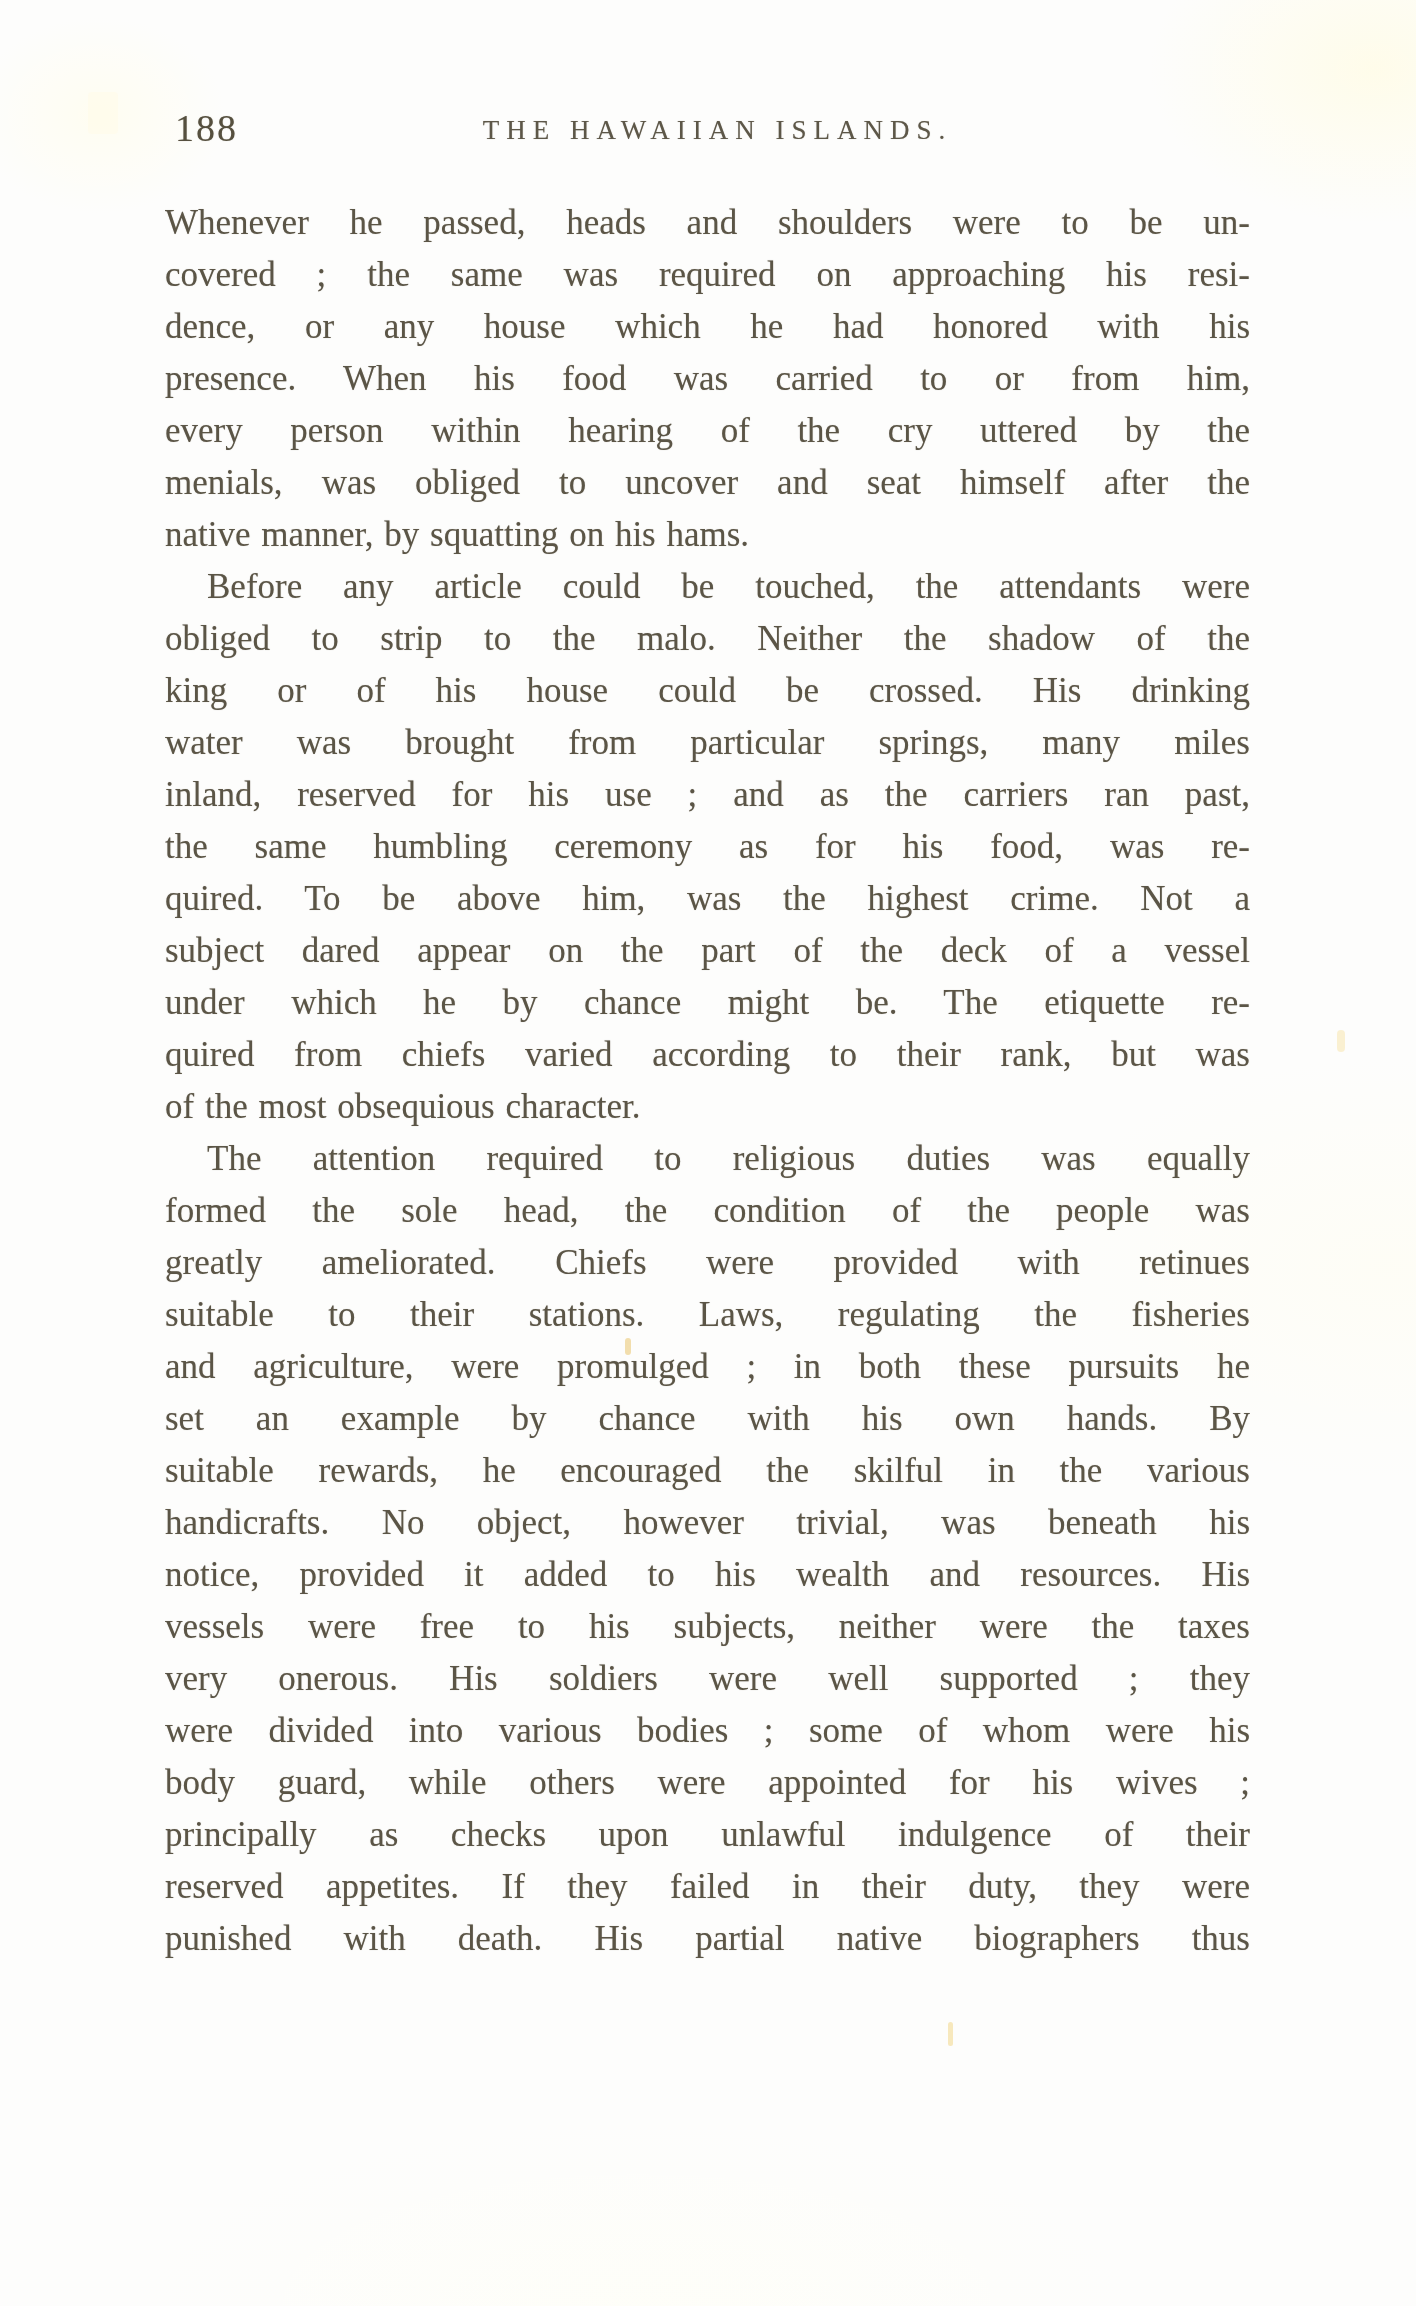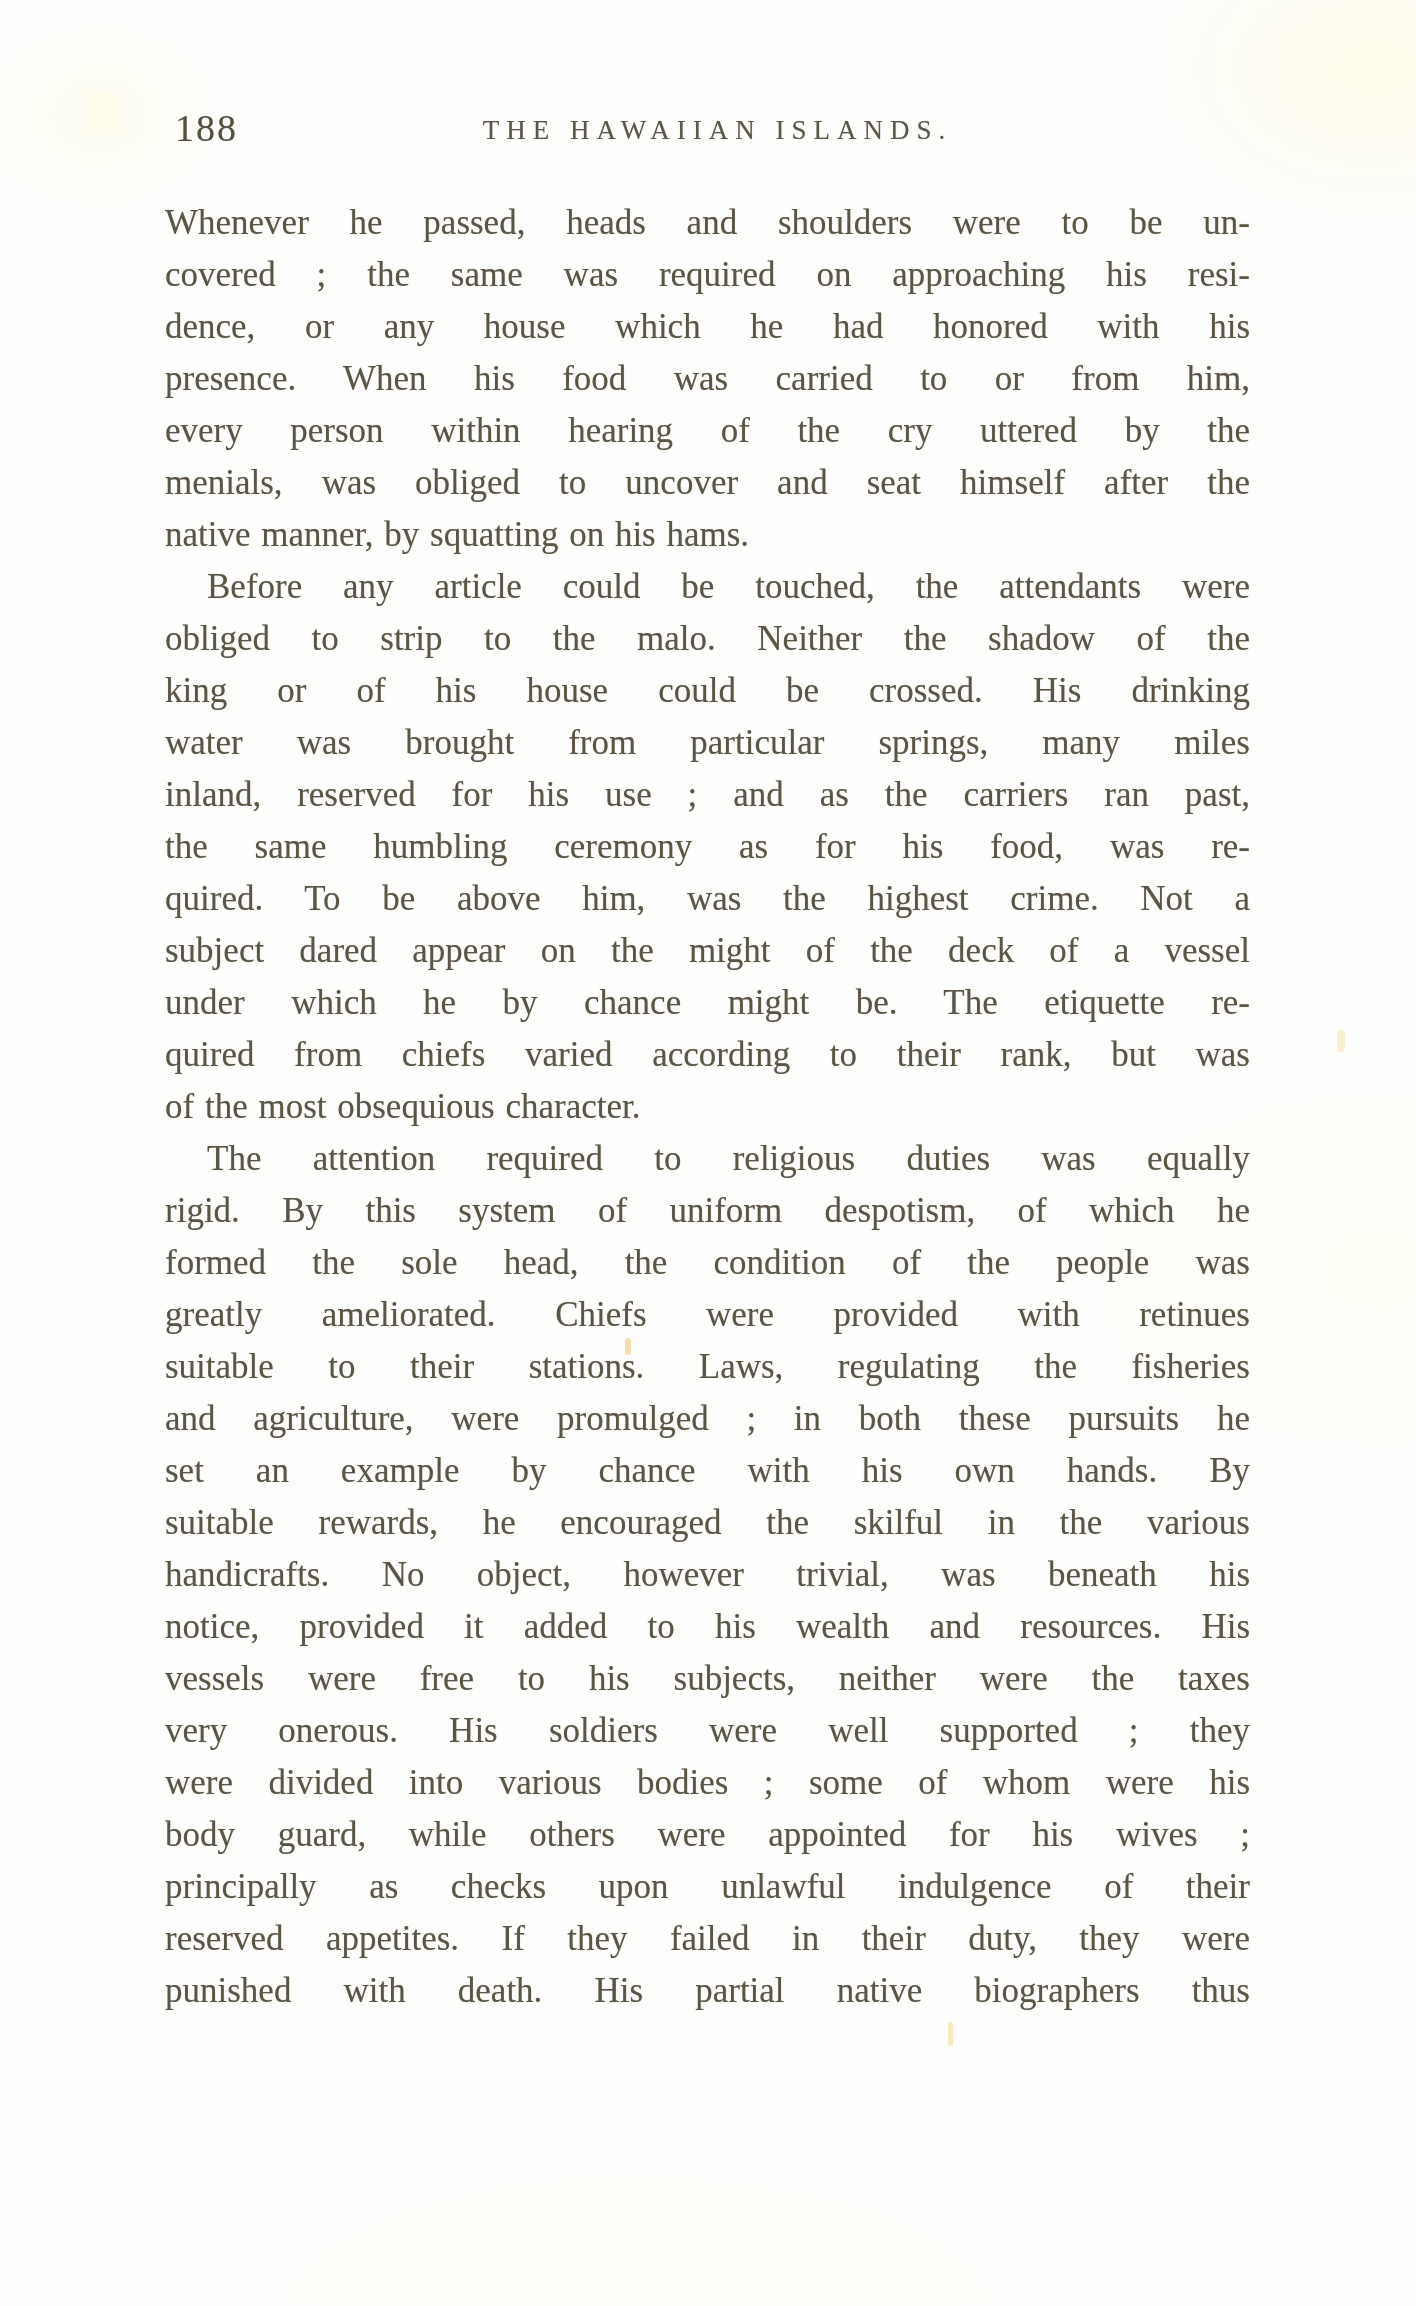--- a/index.html
+++ b/index.html
@@ -102,28 +102,27 @@
         <div class="line endline">native manner, by squatting on his hams.</div>
       </div>
       <div class="para indent">
         <div class="line">Before any article could be touched, the attendants were</div>
         <div class="line">obliged to strip to the malo. Neither the shadow of the</div>
         <div class="line">king or of his house could be crossed. His drinking</div>
         <div class="line">water was brought from particular springs, many miles</div>
         <div class="line">inland, reserved for his use ; and as the carriers ran past,</div>
         <div class="line">the same humbling ceremony as for his food, was re-</div>
         <div class="line">quired. To be above him, was the highest crime. Not a</div>
-        <div class="line">subject dared appear on the might of the deck of a vessel</div>
+        <div class="line">subject dared appear on the part of the deck of a vessel</div>
         <div class="line">under which he by chance might be. The etiquette re-</div>
         <div class="line">quired from chiefs varied according to their rank, but was</div>
         <div class="line endline">of the most obsequious character.</div>
       </div>
       <div class="para indent">
         <div class="line">The attention required to religious duties was equally</div>
-        <div class="line">rigid. By this system of uniform despotism, of which he</div>
         <div class="line">formed the sole head, the condition of the people was</div>
         <div class="line">greatly ameliorated. Chiefs were provided with retinues</div>
         <div class="line">suitable to their stations. Laws, regulating the fisheries</div>
         <div class="line">and agriculture, were promulged ; in both these pursuits he</div>
         <div class="line">set an example by chance with his own hands. By</div>
         <div class="line">suitable rewards, he encouraged the skilful in the various</div>
         <div class="line">handicrafts. No object, however trivial, was beneath his</div>
         <div class="line">notice, provided it added to his wealth and resources. His</div>
         <div class="line">vessels were free to his subjects, neither were the taxes</div>
         <div class="line">very onerous. His soldiers were well supported ; they</div>

